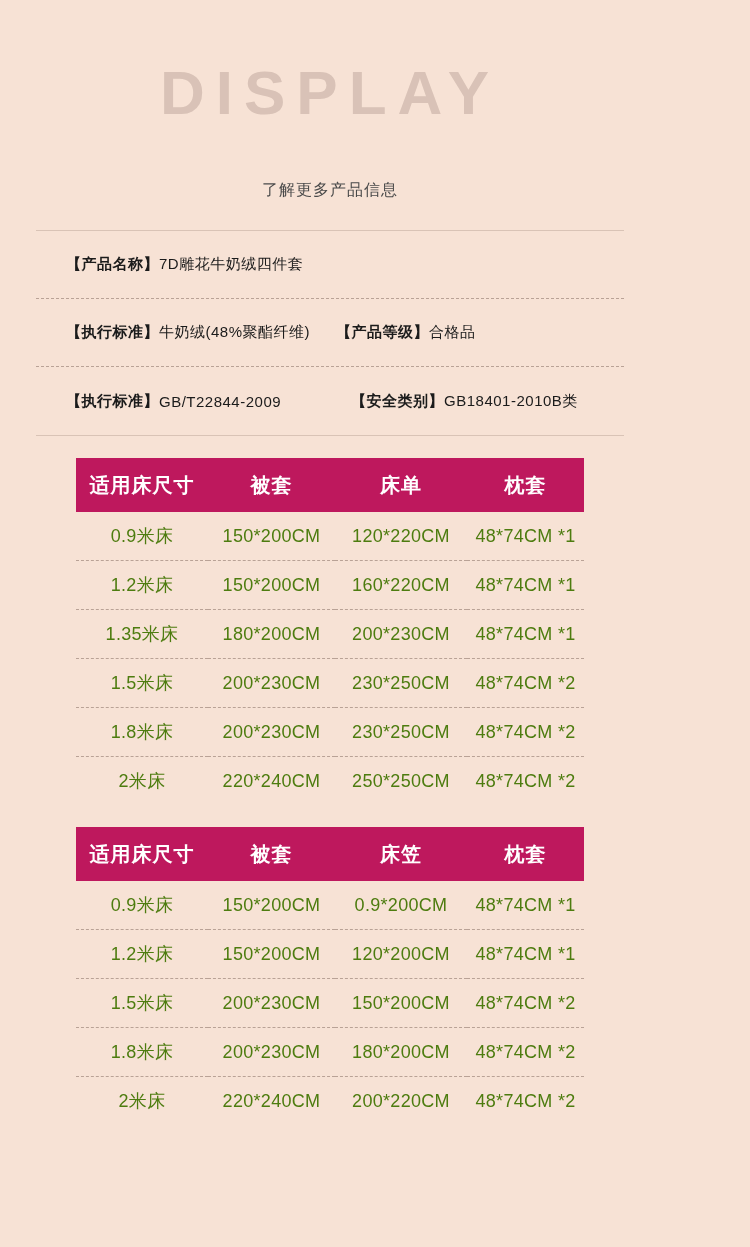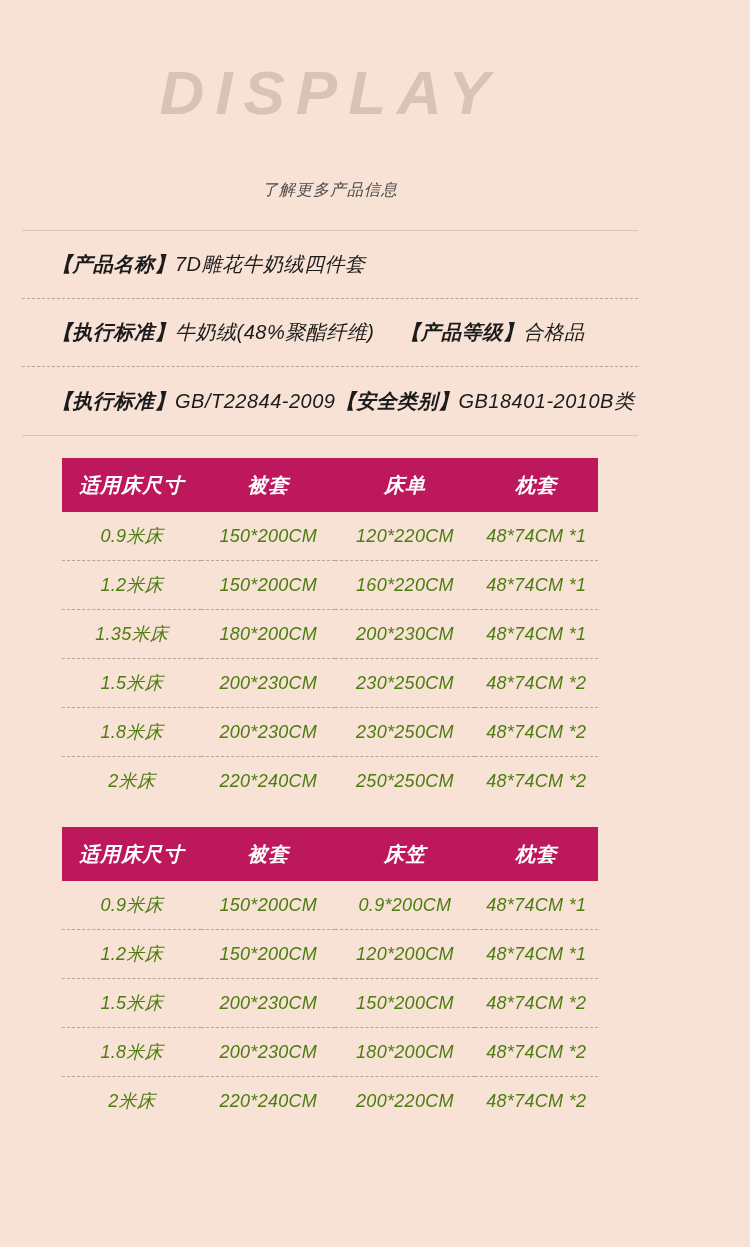--- a/index.html
+++ b/index.html
@@ -12,22 +12,21 @@
     background: #f7e2d5;
     font-family: "Liberation Sans", sans-serif;
     color: #1b1b1b;
     overflow: hidden;
   }
   .page {
     position: relative;
     width: 660px;
     height: 1247px;
     box-sizing: border-box;
-    padding: 0 22px;
-    font-style: italic;
+    padding: 0 36px;
   }
 
   
   .header {
     position: relative;
     height: 230px;
     text-align: center;
   }
   .header-watermark {
     position: absolute;
@@ -69,21 +68,21 @@
   .spec-block {
     border-top: 1px solid #d9c3b6;
     border-bottom: 1px solid #d9c3b6;
     padding: 0;
   }
   .spec-row {
     display: flex;
     align-items: center;
     height: 68px;
     padding: 0 30px;
-    font-size: 20px;
+    font-size: 15px;
     letter-spacing: .5px;
     border-bottom: 1px dashed #b9a296;
     box-sizing: border-box;
     text-align: center;
   }
   .spec-row:last-child {
     border-bottom: none;
   }
   .spec-label {
     font-weight: bold;

